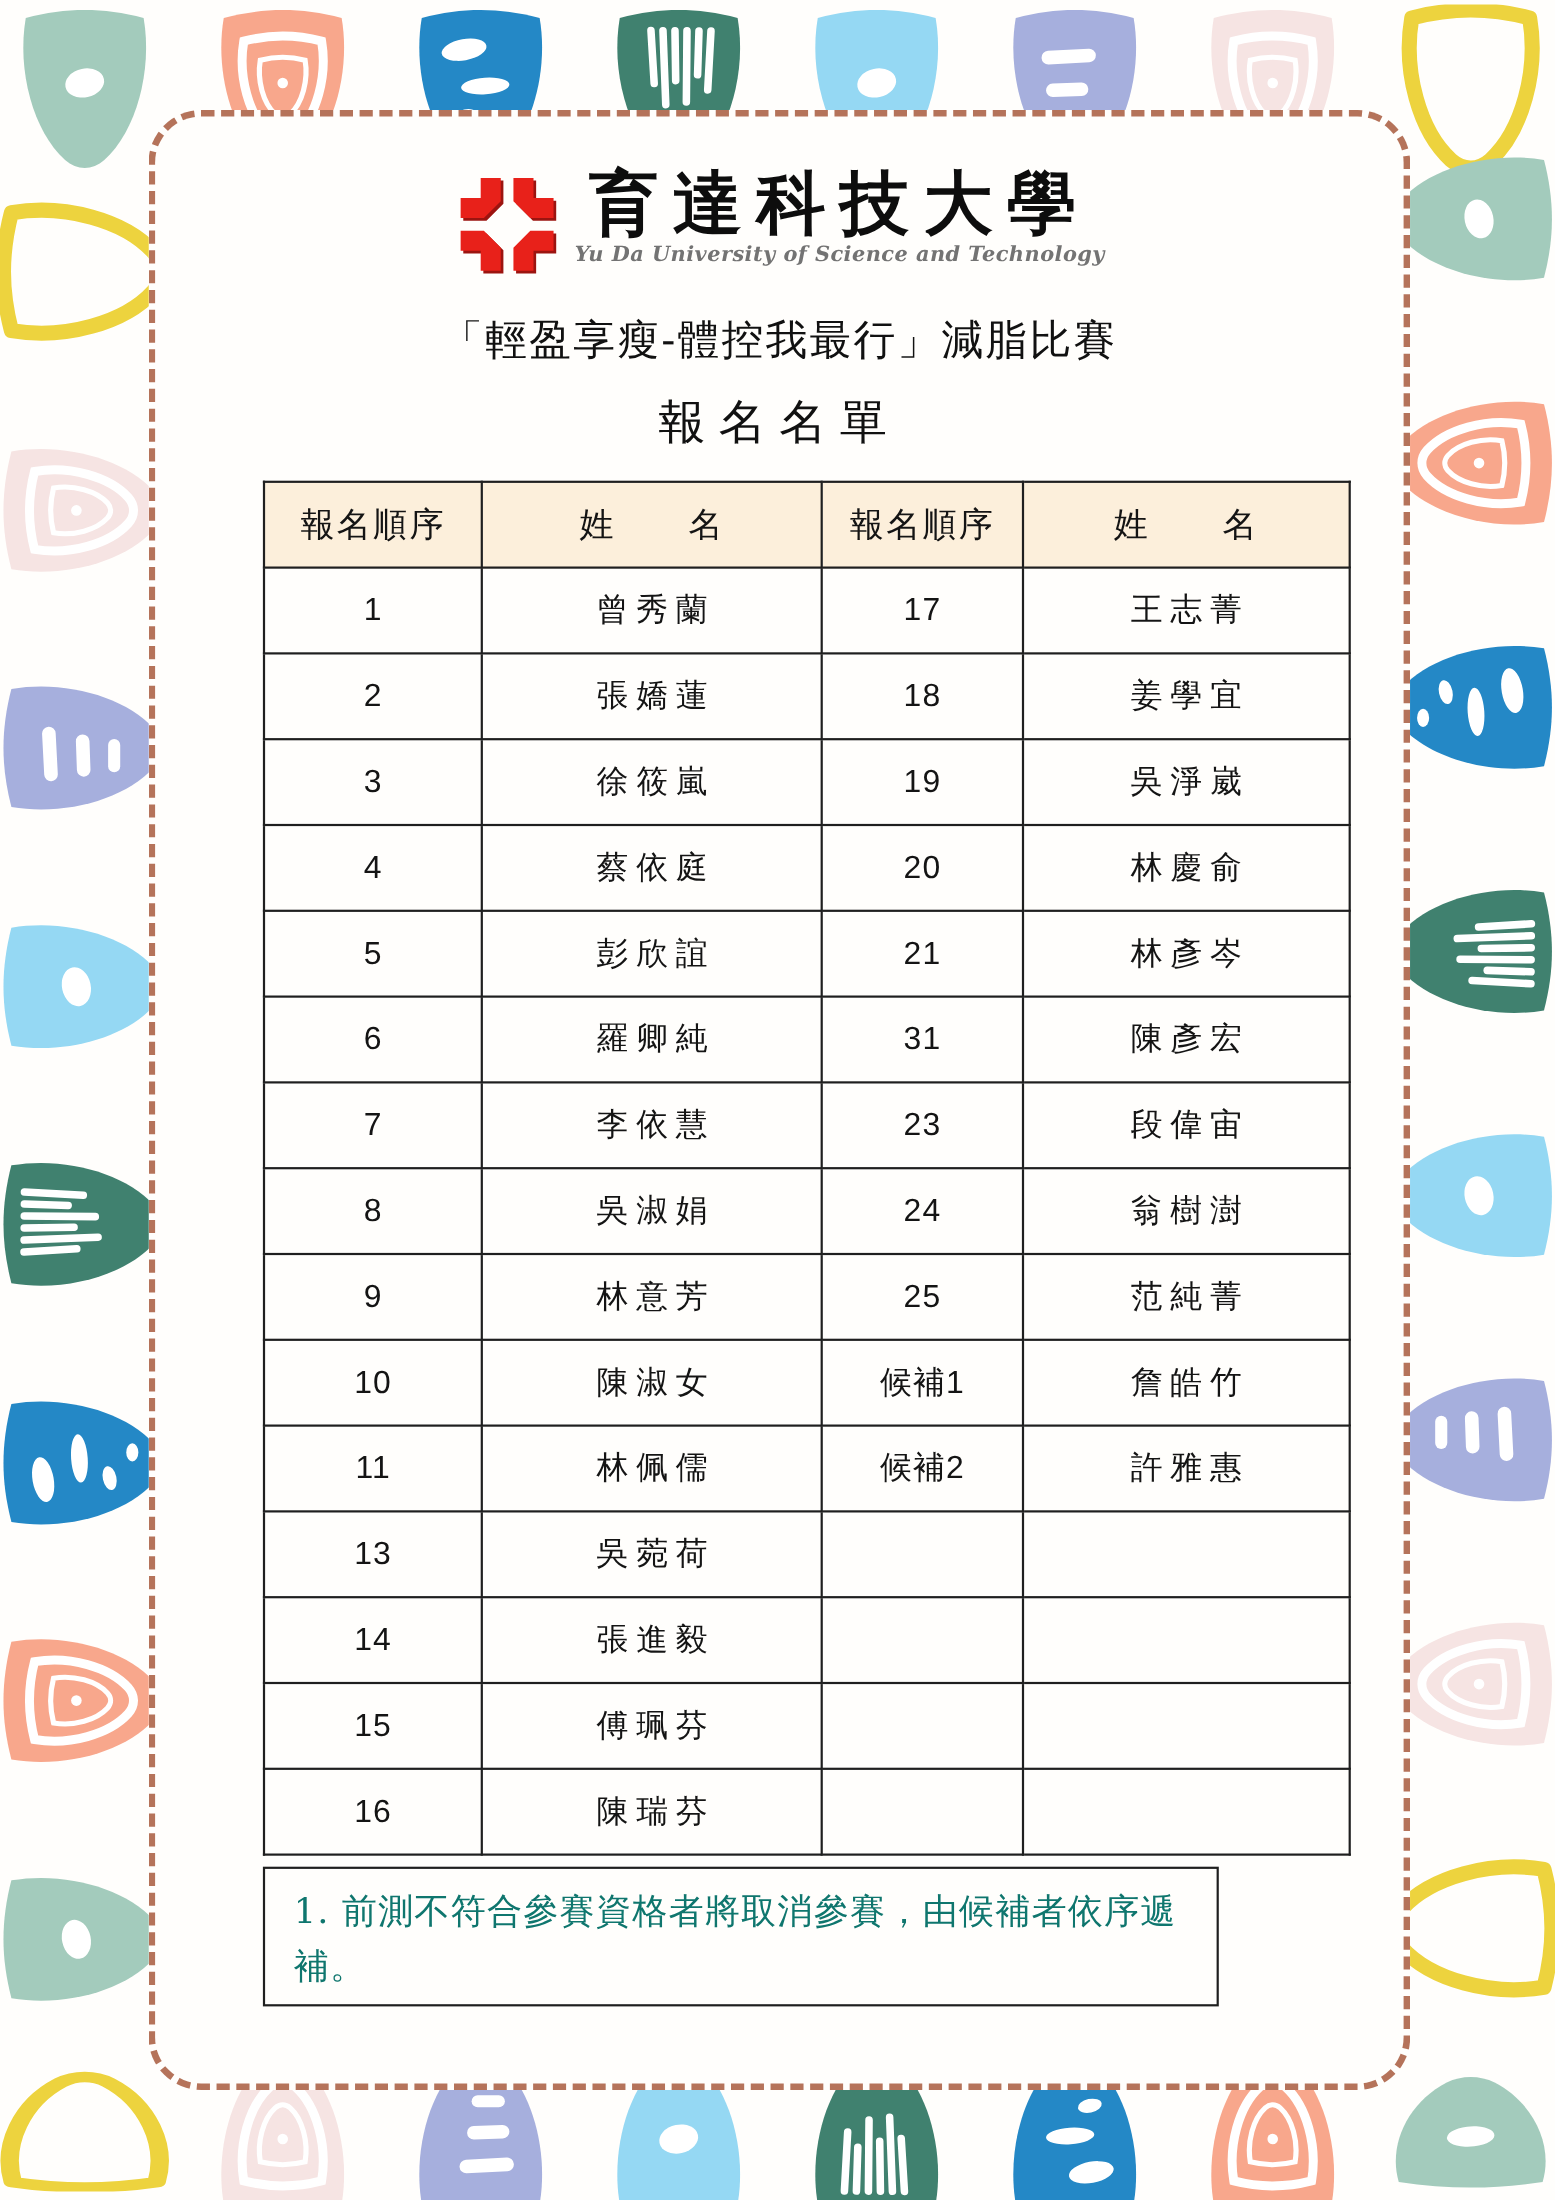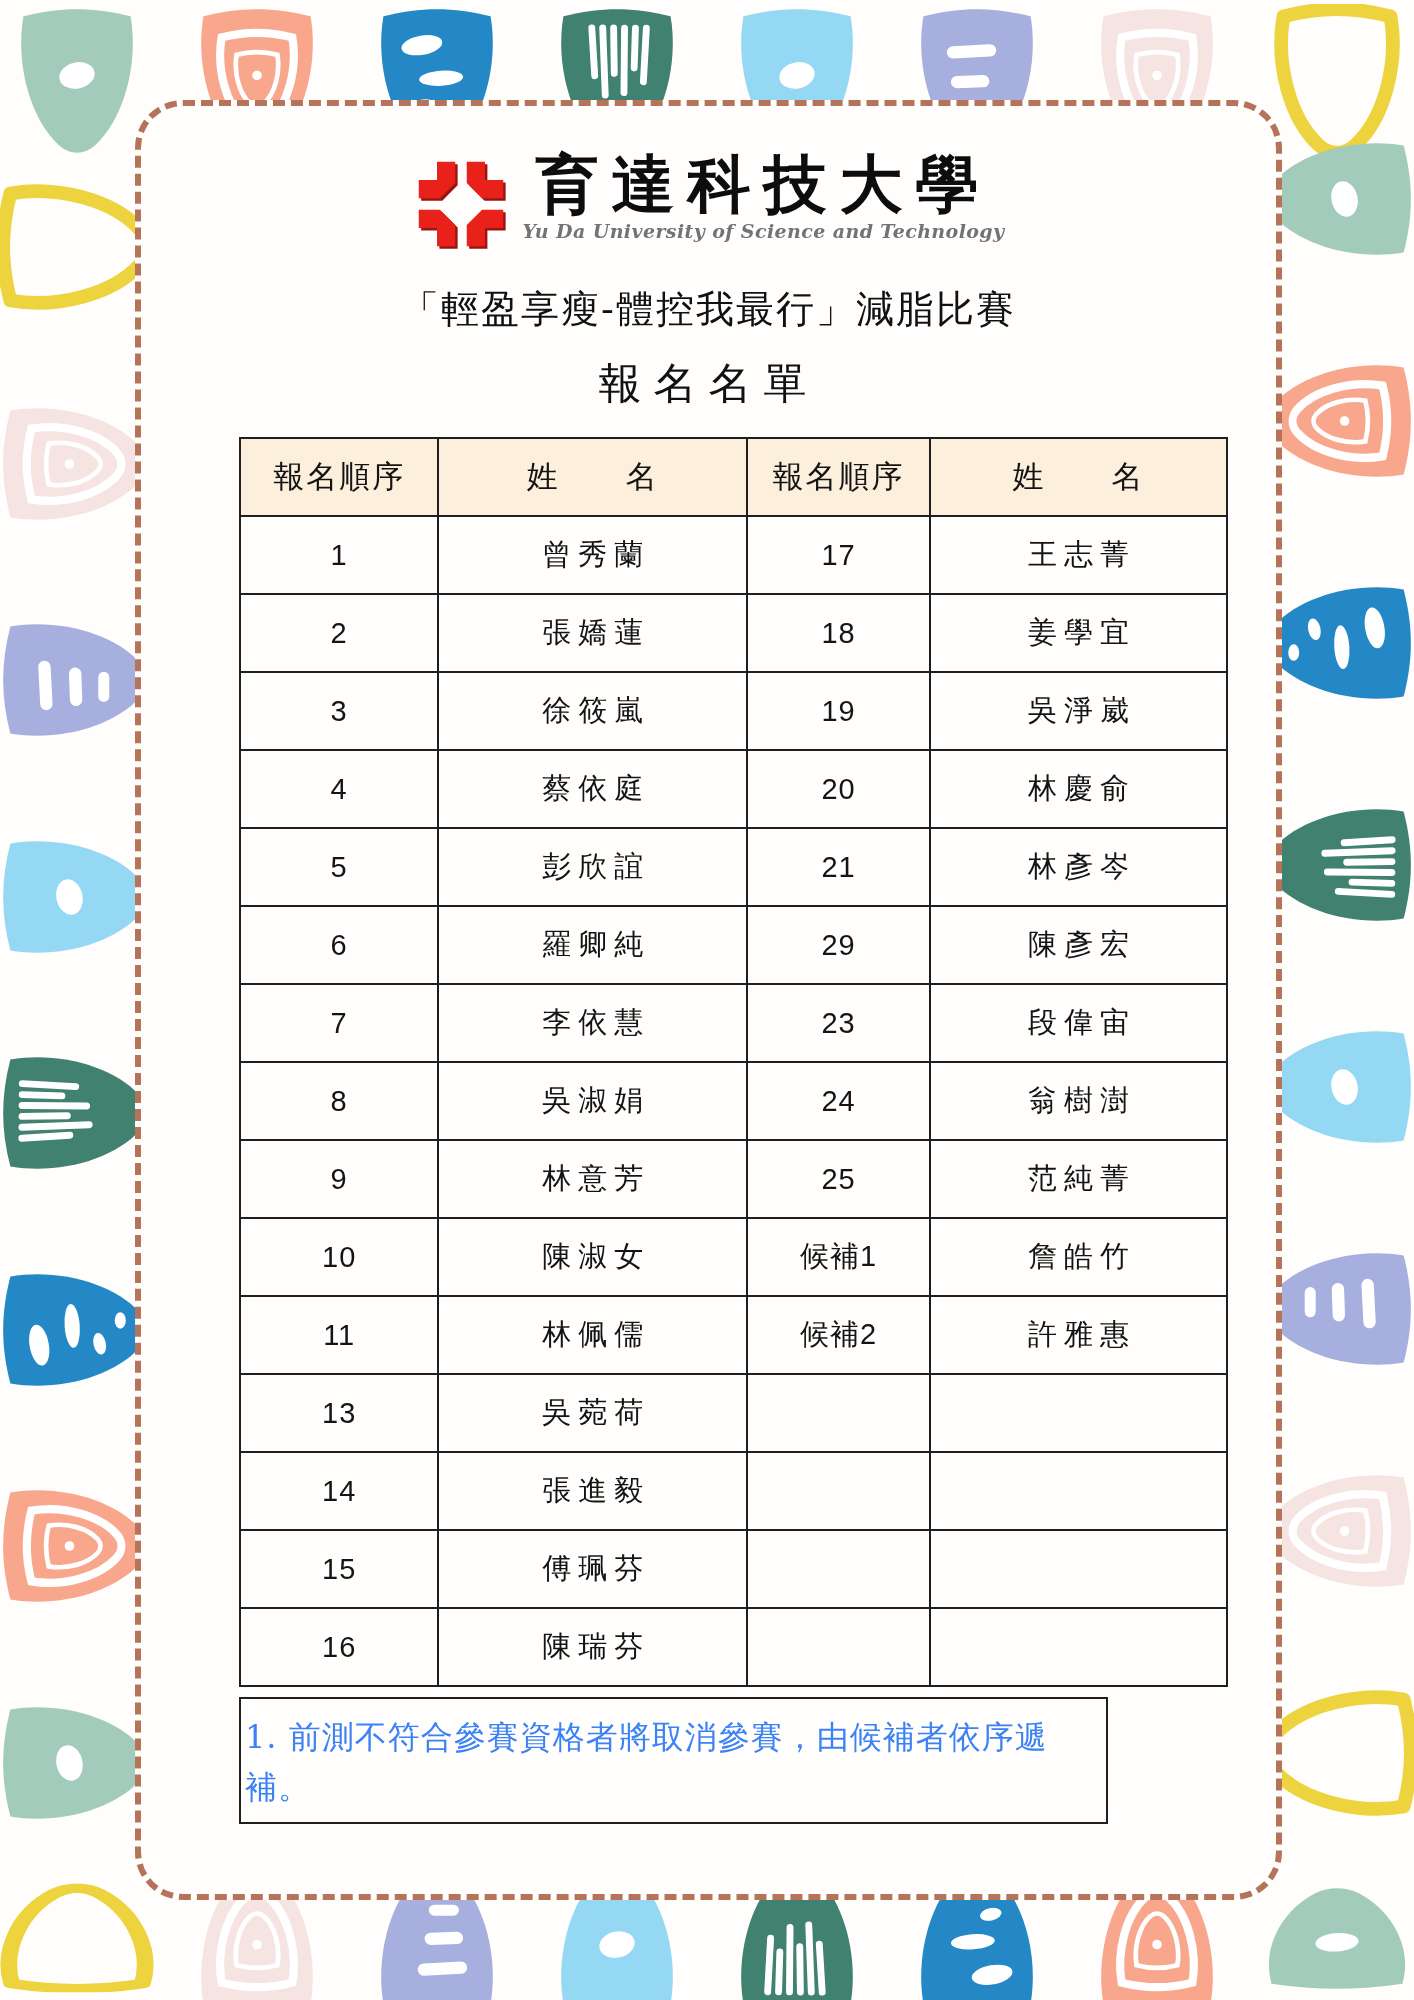--- a/index.html
+++ b/index.html
@@ -30,22 +30,22 @@
   .subtitle{margin-top:20px;text-align:center;font-size:43px;letter-spacing:12px;color:#111;}
   
   table.reg{border-collapse:collapse;margin:24px 0 12px 98px;width:989px;table-layout:fixed;}
   .reg th,.reg td{border:2px solid #1f1f1f;text-align:center;vertical-align:middle;
                   height:76px;padding:0;color:#141414;overflow:hidden;}
   .reg th{background:#fcefdb;font-size:31px;font-weight:normal;letter-spacing:2px;}
   .reg td.c-name{font-size:29px;letter-spacing:7px;text-indent:7px;}
   .reg td.c-order{font-size:29px;font-family:"Liberation Sans", serif;letter-spacing:1px;}
   
   .notes{box-sizing:border-box;margin:-2px 0 0 98px;width:869px;min-height:123px;
-         border:2.5px solid #1f1f1f;padding:14px 10px 10px 4px;
-         color:#3b82f6;font-size:32px;line-height:1.55;letter-spacing:1px;text-align:left;}
+         border:2.5px solid #1f1f1f;padding:14px 10px 10px 26px;
+         color:#0f766e;font-size:32px;line-height:1.55;letter-spacing:1px;text-align:left;}
 </style>
 </head>
 <body>
 
 <div class="page">
 
   <div class="strip strip-top" id="strip-top">
       <div class="decor-shape"><svg viewBox="0 0 100 115">
           <path d="M11 9 C5 44 16 84 37 103 C45 110 55 110 63 103 C84 84 95 44 89 9 C62 2 38 2 11 9 Z" fill="#a3cbbc"></path>
           <ellipse cx="50" cy="52" rx="13" ry="9.5" fill="#fff" transform="rotate(-12 50 52)"></ellipse>
@@ -302,21 +302,21 @@
           </tr>
           <tr>
             <td class="c-order">5</td>
             <td class="c-name">彭欣誼</td>
             <td class="c-order">21</td>
             <td class="c-name">林彥岑</td>
           </tr>
           <tr>
             <td class="c-order">6</td>
             <td class="c-name">羅卿純</td>
-            <td class="c-order">29</td>
+            <td class="c-order">31</td>
             <td class="c-name">陳彥宏</td>
           </tr>
           <tr>
             <td class="c-order">7</td>
             <td class="c-name">李依慧</td>
             <td class="c-order">23</td>
             <td class="c-name">段偉宙</td>
           </tr>
           <tr>
             <td class="c-order">8</td>

